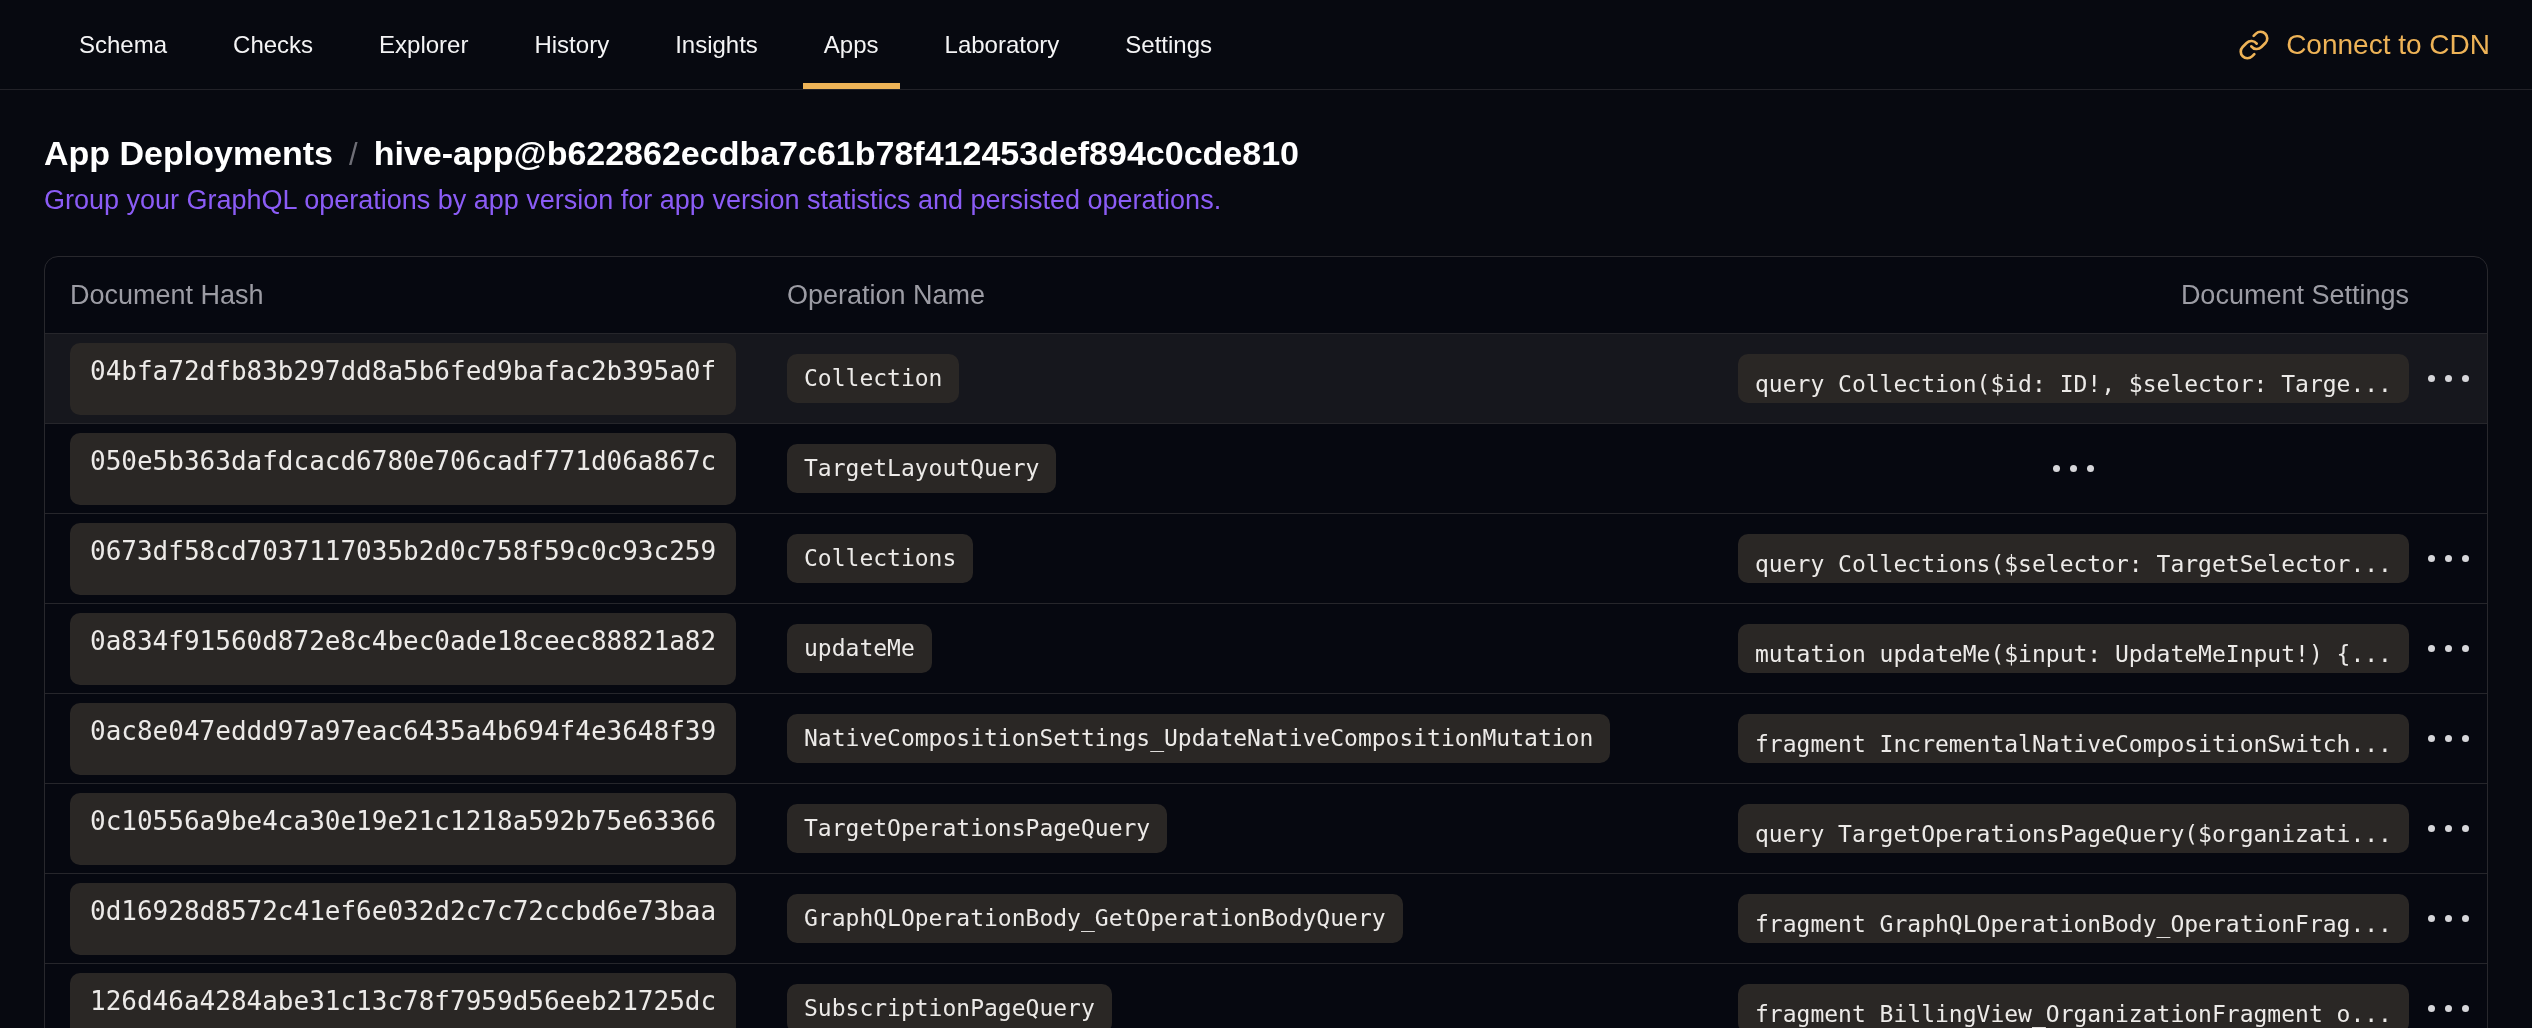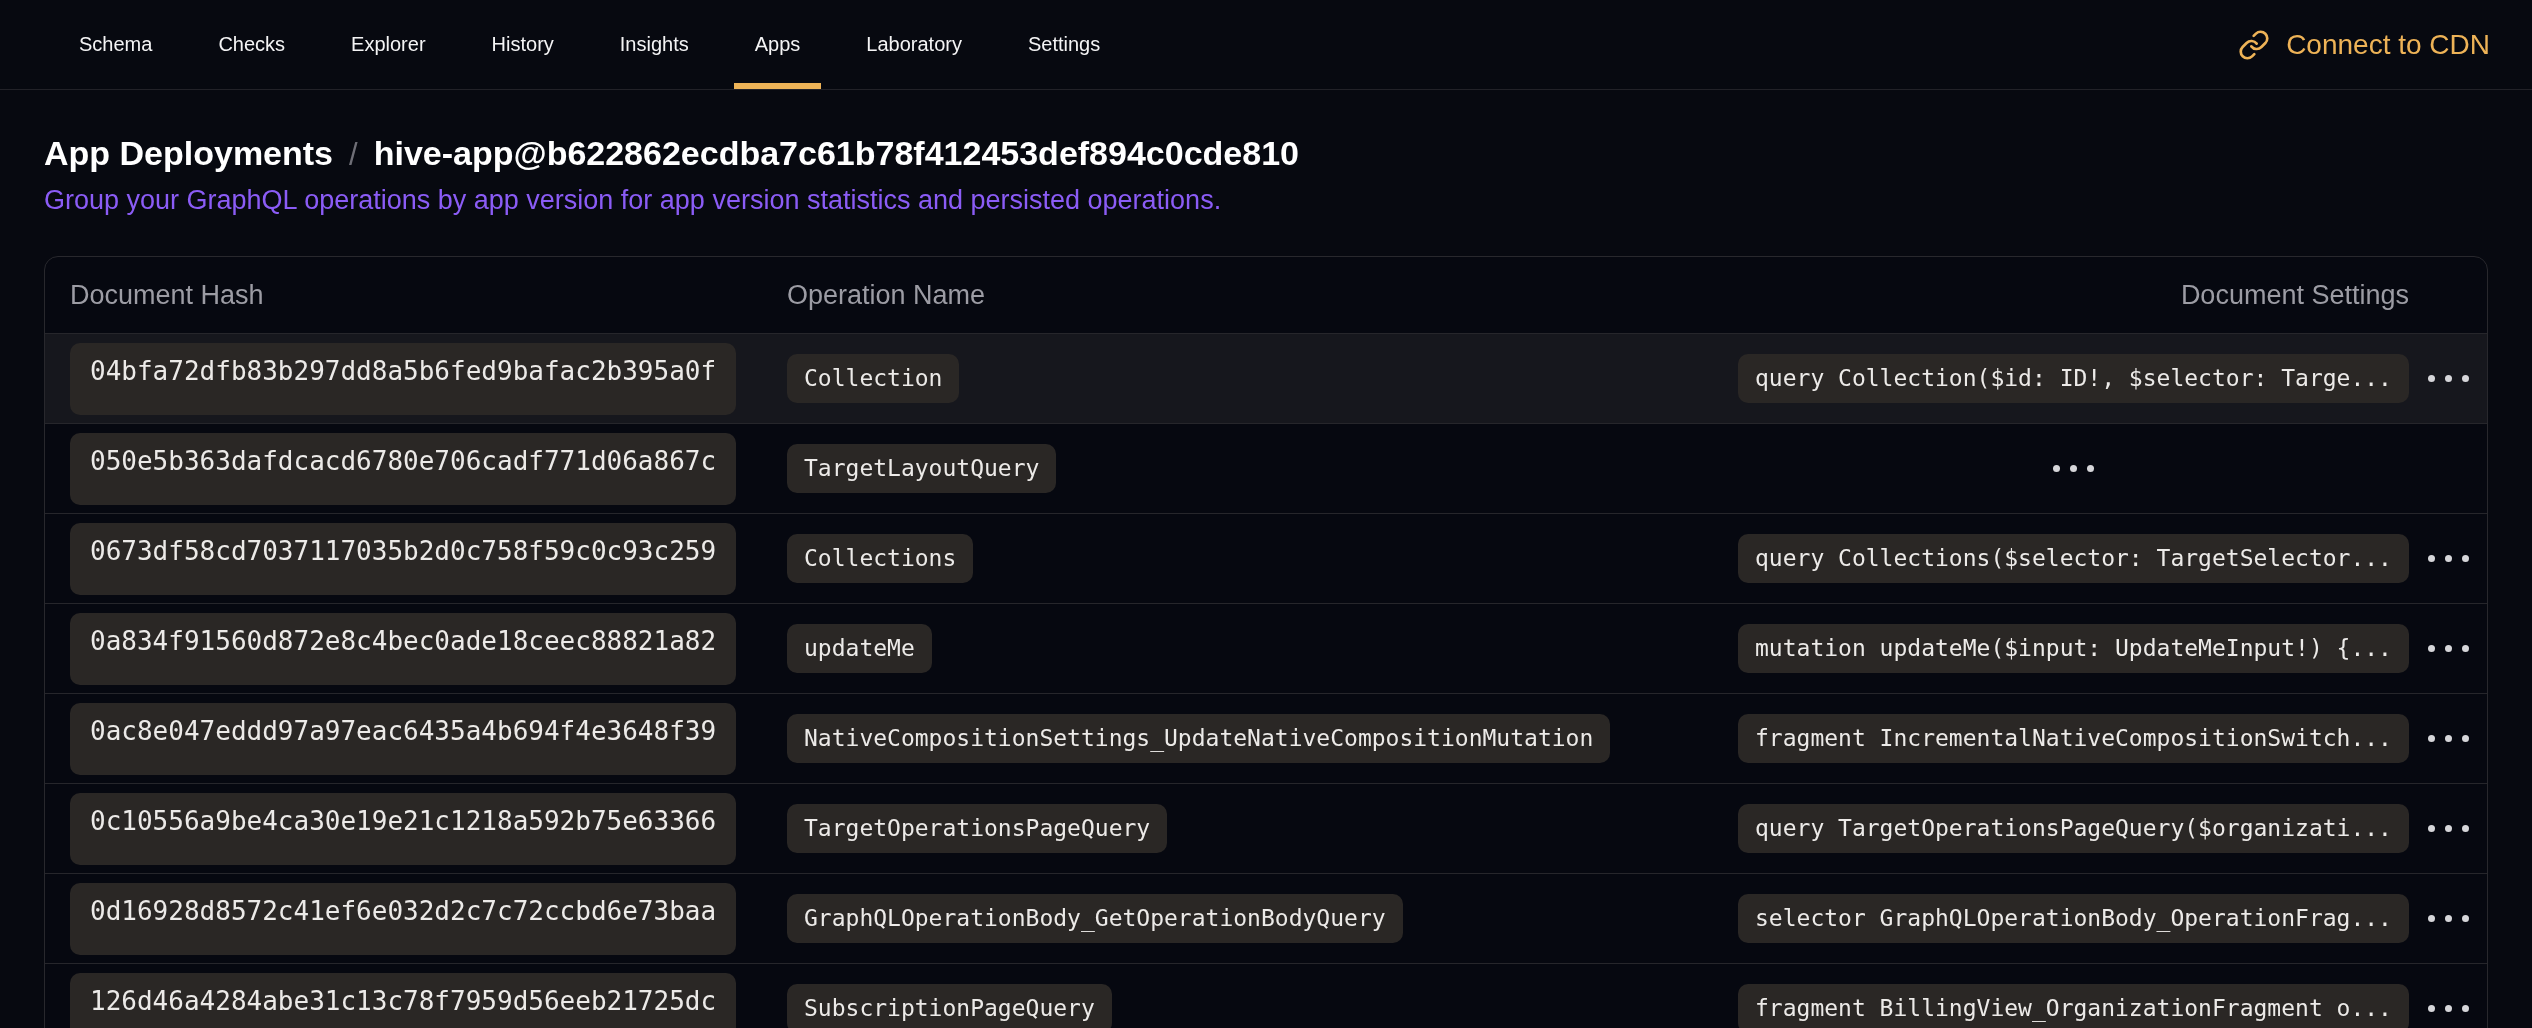--- a/index.html
+++ b/index.html
@@ -19,21 +19,21 @@
     align-items:stretch;
     justify-content:space-between;
     border-bottom:1px solid #222228;
     background:#070910;
   }
   .nav-tabs { display:flex; align-items:stretch; padding-left:58px; gap:24px; }
   .nav-tab {
     position:relative;
     display:flex; align-items:center;
     padding:0 21px;
-    font-size:20px;
+    font-size:24px;
     color:#f4f4f5;
     cursor:pointer;
     white-space:nowrap;
     text-align:right;
   }
   .nav-tab.active::after {
     content:"";
     position:absolute; left:0; right:0; bottom:0;
     height:6px;
     background:var(--accent);
@@ -87,21 +87,21 @@
     display:inline-block;
     background:#2a2725;
     color:#eceae8;
     font-family:"DejaVu Sans Mono", monospace;
     border-radius:10px;
     white-space:nowrap;
     vertical-align:middle;
   }
   .pill-hash   { font-size:26px; line-height:56px; height:72px; padding:0 20px; }
   .pill-op     { font-size:23px; line-height:49px; height:49px; padding:0 17px; max-width:920px; overflow:hidden; text-overflow:ellipsis; }
-  .pill-content{ font-size:23px; line-height:49px; height:49px; padding:0 17px; width:671px; overflow:hidden; }
+  .pill-content{ font-size:23px; line-height:49px; height:49px; padding:6px 17px; width:671px; overflow:hidden; }
   .cell-menu { display:flex; justify-content:center; }
   .menu-btn {
     background:none; border:none; cursor:pointer;
     display:flex; align-items:center; gap:10px;
     padding:14px 16px;
   }
   .menu-btn .dot {
     width:7px; height:7px; border-radius:50%;
     background:#d6d6da; display:block;
   }
@@ -297,21 +297,21 @@
   </div>
 
   <div class="trow">
     <div class="cell cell-hash">
       <span class="pill pill-hash">0d16928d8572c41ef6e032d2c7c72ccbd6e73baa</span>
     </div>
     <div class="cell cell-op">
       <span class="pill pill-op">GraphQLOperationBody_GetOperationBodyQuery</span>
     </div>
     <div class="cell cell-content">
-      <span class="pill pill-content">selector GraphQLOperationBody_OperationFrag...</span>
+      <span class="pill pill-content">fragment GraphQLOperationBody_OperationFrag...</span>
     </div>
     <div class="cell cell-menu">
       <button class="menu-btn">
         <span class="icon" style="display:flex;gap:10px;">
           <span class="dot"></span>
               <span class="dot"></span>
               <span class="dot"></span>
         </span>
       </button>
     </div>

